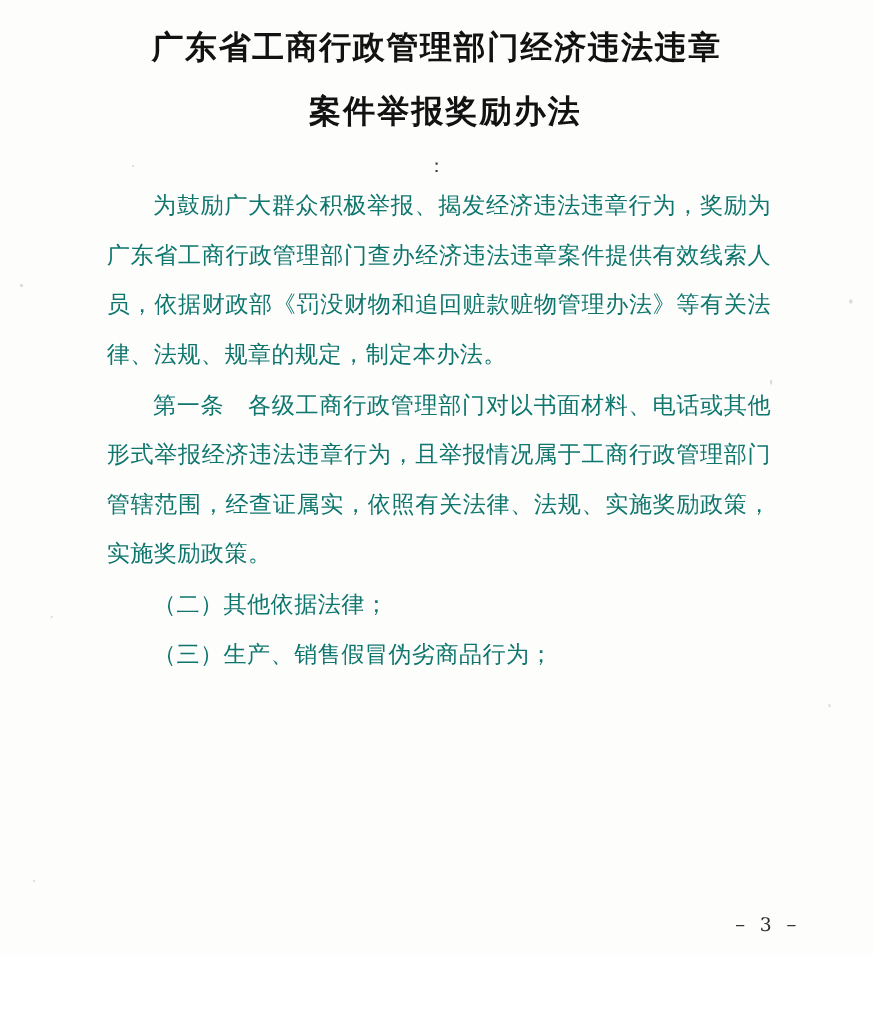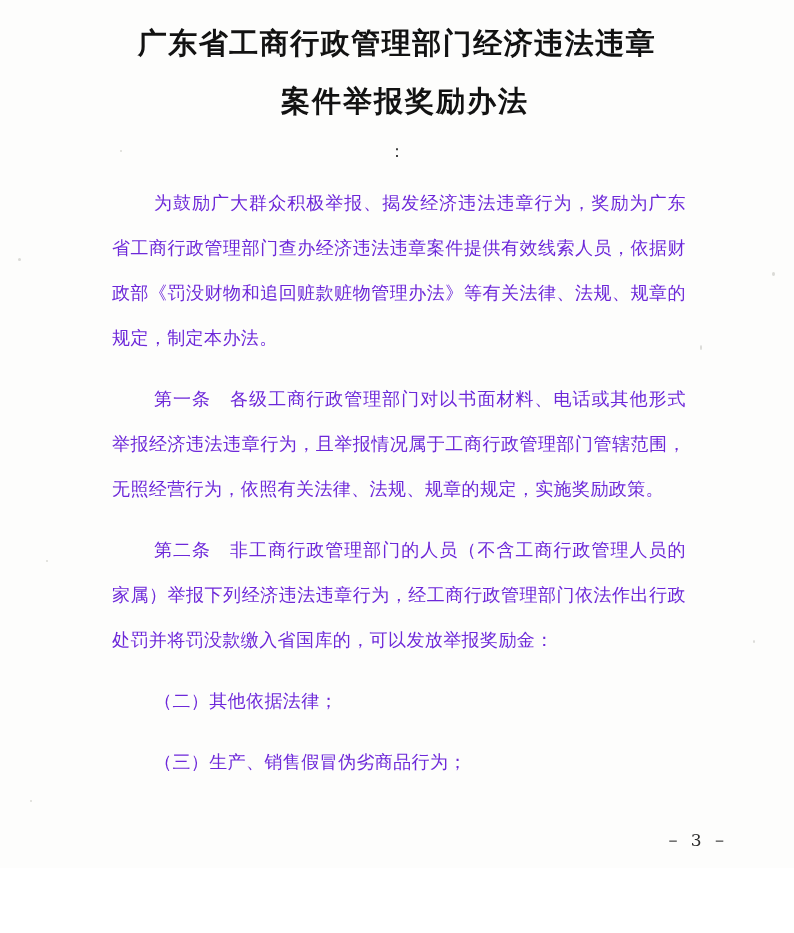--- a/index.html
+++ b/index.html
@@ -53,28 +53,28 @@
     color: #3a3a3a;
     letter-spacing: 0;
     height: 34px;
     padding-top: 10px;
     box-sizing: border-box;
   }
   .body-block {
     padding: 0 92px 0 96px;
   }
   p.para {
-    margin: 16px;
+    margin: 1px;
     font-family: "DejaVu Serif", serif;
-    font-size: 18px;
+    font-size: 21px;
     line-height: 45px;
     text-align: justify;
     text-justify: inter-ideograph;
     letter-spacing: 0.4px;
-    color: #6d28d9;
+    color: #0f766e;
   }
   p.indent {
     text-indent: 42px;
   }
   p.item {
     text-indent: 42px;
   }
   .page-number {
     position: absolute;
     right: 64px;
@@ -100,20 +100,19 @@
 
   <div class="title-block">
     <div class="title-line">广东省工商行政管理部门经济违法违章</div>
     <div class="title-line second">案件举报奖励办法</div>
   </div>
 
   <div class="colon-mark">：</div>
 
   <div class="body-block">
     <p class="para indent">为鼓励广大群众积极举报、揭发经济违法违章行为，奖励为广东省工商行政管理部门查办经济违法违章案件提供有效线索人员，依据财政部《罚没财物和追回赃款赃物管理办法》等有关法律、法规、规章的规定，制定本办法。</p>
-    <p class="para indent">第一条　各级工商行政管理部门对以书面材料、电话或其他形式举报经济违法违章行为，且举报情况属于工商行政管理部门管辖范围，无照经营行为，依照有关法律、法规、规章的规定，实施奖励政策。</p>
-    <p class="para indent">第二条　非工商行政管理部门的人员（不含工商行政管理人员的家属）举报下列经济违法违章行为，经工商行政管理部门依法作出行政处罚并将罚没款缴入省国库的，可以发放举报奖励金：</p>
+    <p class="para indent">第一条　各级工商行政管理部门对以书面材料、电话或其他形式举报经济违法违章行为，且举报情况属于工商行政管理部门管辖范围，经查证属实，依照有关法律、法规、实施奖励政策，实施奖励政策。</p>
     <p class="para item">（二）其他依据法律；</p>
     <p class="para item">（三）生产、销售假冒伪劣商品行为；</p>
   </div>
 
   <div class="page-number">－ 3 －</div>
 </div>
 
 </body></html>

